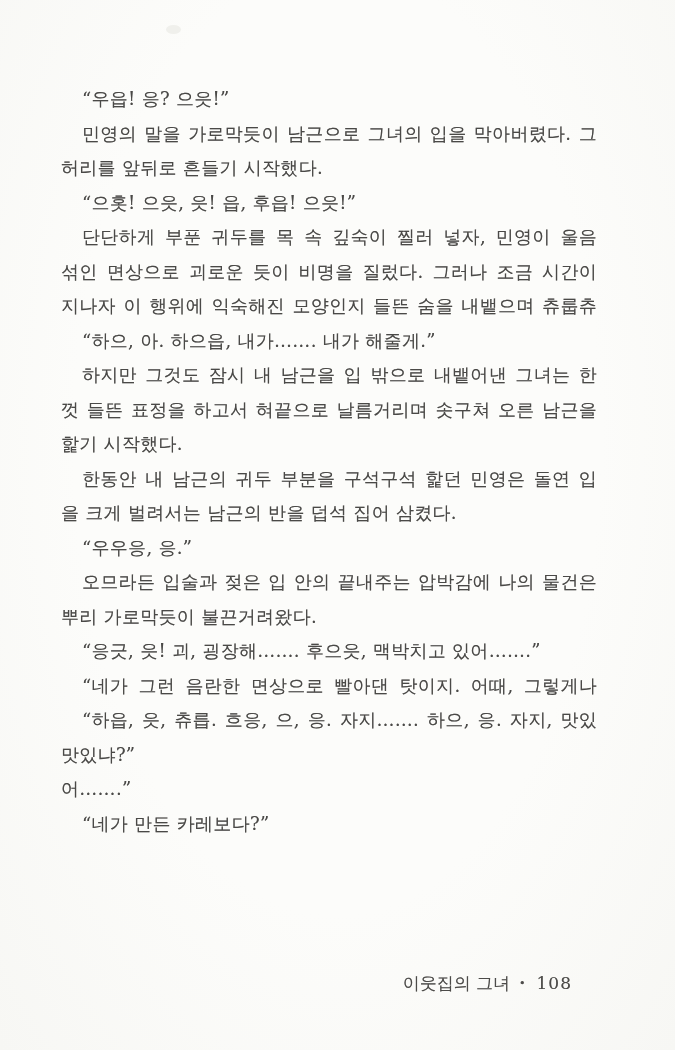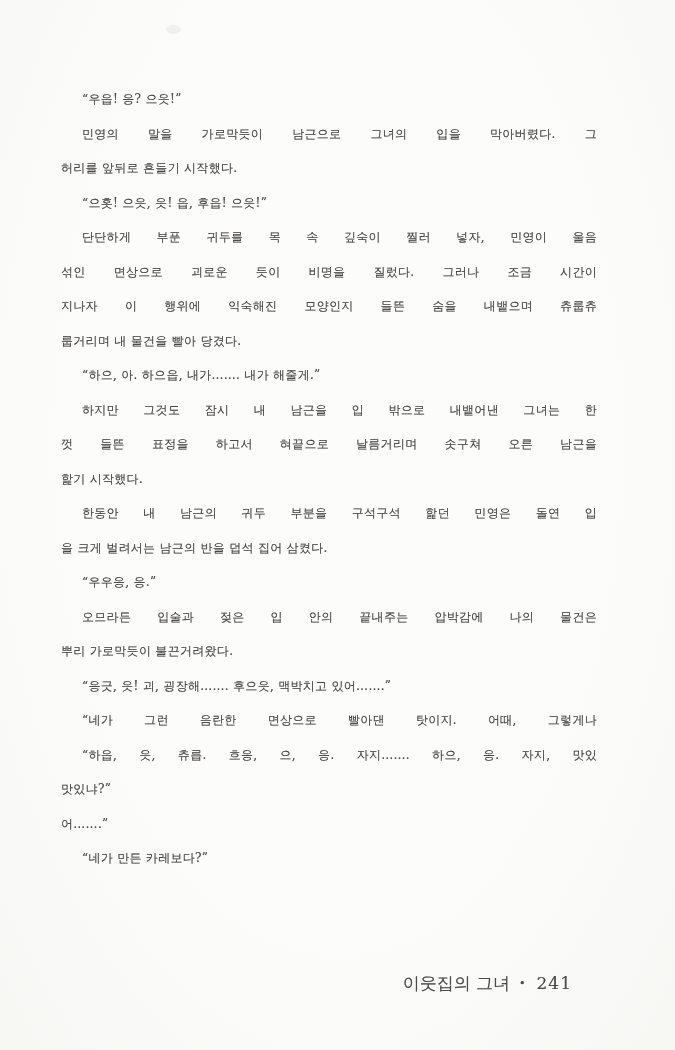--- a/index.html
+++ b/index.html
@@ -23,21 +23,21 @@
     width: 15px;
     height: 9px;
     background: #f0f0ec;
     border-radius: 50%;
   }
   .text-block {
     position: absolute;
     left: 61px;
     top: 82px;
     width: 536px;
-    font-size: 12px;
+    font-size: 18px;
     letter-spacing: 0.3px;
     color: #4a4947;
     text-shadow: 0 0 0.5px rgba(74, 73, 71, 0.45);
   }
   .line {
     height: 34.5px;
     line-height: 34.5px;
     text-align: left;
     white-space: nowrap;
   }
@@ -78,35 +78,34 @@
   <div class="scan-smudge"></div>
 
   <div class="text-block">
     <div class="line indent">“우읍! 응? 으읏!”</div>
     <div class="line indent justify">민영의 말을 가로막듯이 남근으로 그녀의 입을 막아버렸다. 그</div>
     <div class="line">허리를 앞뒤로 흔들기 시작했다.</div>
     <div class="line indent">“으홋! 으읏, 읏! 읍, 후읍! 으읏!”</div>
     <div class="line indent justify">단단하게 부푼 귀두를 목 속 깊숙이 찔러 넣자, 민영이 울음</div>
     <div class="line justify">섞인 면상으로 괴로운 듯이 비명을 질렀다. 그러나 조금 시간이</div>
     <div class="line justify">지나자 이 행위에 익숙해진 모양인지 들뜬 숨을 내뱉으며 츄룹츄</div>
-    <div class="line">룹거리며 내 물건을 빨아 당겼다.</div>
     <div class="line indent">“하으, 아. 하으읍, 내가……. 내가 해줄게.”</div>
     <div class="line indent justify">하지만 그것도 잠시 내 남근을 입 밖으로 내뱉어낸 그녀는 한</div>
     <div class="line justify">껏 들뜬 표정을 하고서 혀끝으로 날름거리며 솟구쳐 오른 남근을</div>
     <div class="line">핥기 시작했다.</div>
     <div class="line indent justify">한동안 내 남근의 귀두 부분을 구석구석 핥던 민영은 돌연 입</div>
     <div class="line">을 크게 벌려서는 남근의 반을 덥석 집어 삼켰다.</div>
     <div class="line indent">“우우응, 응.”</div>
     <div class="line indent justify">오므라든 입술과 젖은 입 안의 끝내주는 압박감에 나의 물건은</div>
     <div class="line">뿌리 가로막듯이 불끈거려왔다.</div>
     <div class="line indent">“응긋, 읏! 괴, 굉장해……. 후으읏, 맥박치고 있어…….”</div>
     <div class="line indent justify">“네가 그런 음란한 면상으로 빨아댄 탓이지. 어때, 그렇게나</div>
     <div class="line indent justify">“하읍, 읏, 츄릅. 흐응, 으, 응. 자지……. 하으, 응. 자지, 맛있</div>
     <div class="line">맛있냐?”</div>
     <div class="line">어…….”</div>
     <div class="line indent">“네가 만든 카레보다?”</div>
   </div>
 
   <div class="footer">
-    <span>이웃집의 그녀</span><span class="sep">•</span><span class="pagenum">241</span>
+    <span>이웃집의 그녀</span><span class="sep">•</span><span class="pagenum">108</span>
   </div>
 
 </div>
 
 </body></html>

